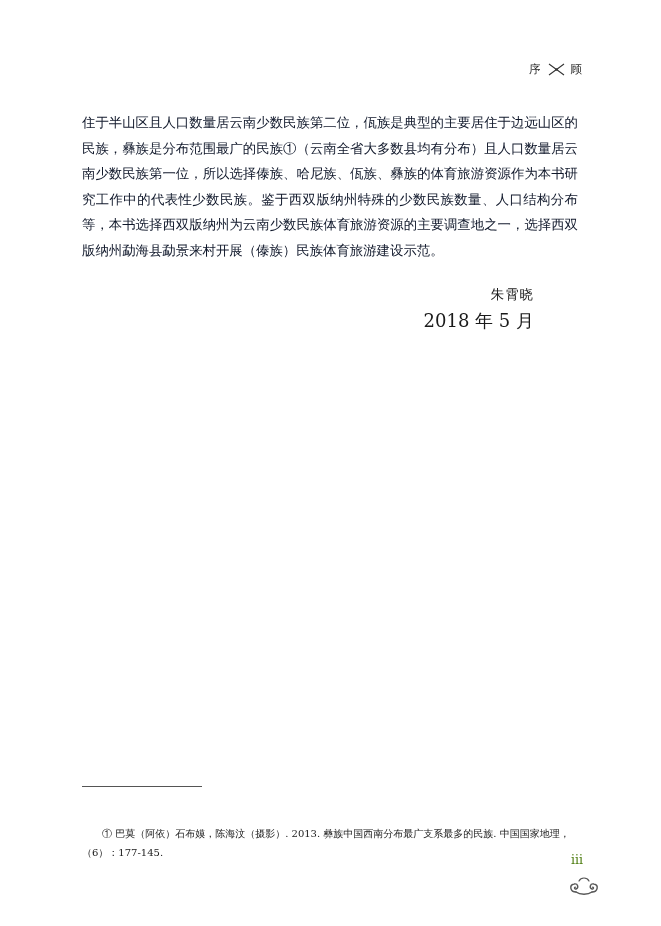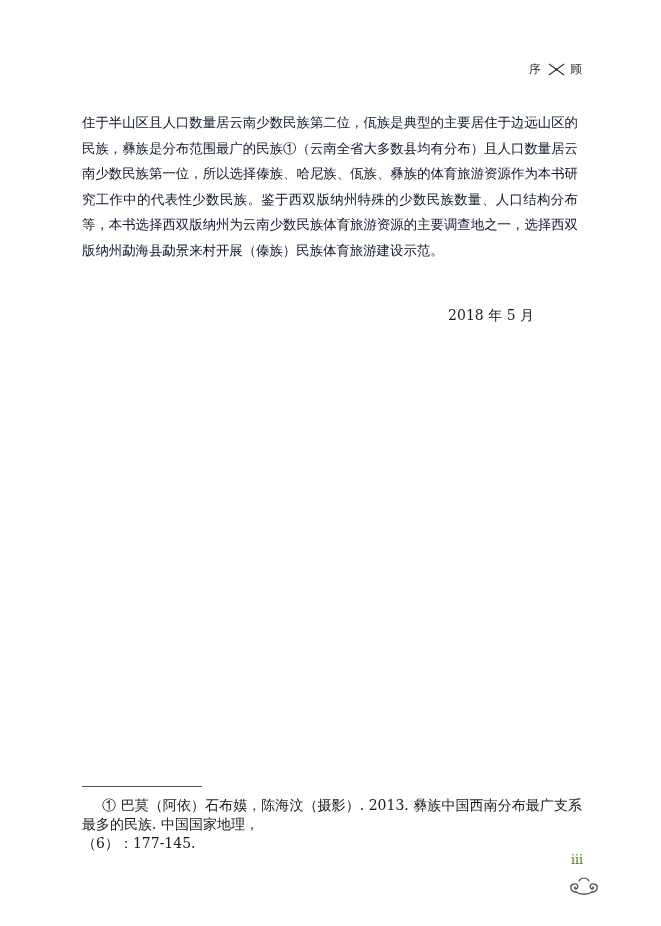--- a/index.html
+++ b/index.html
@@ -76,43 +76,42 @@
   .sig-name {
     font-family: "DejaVu Serif", serif;
     font-size: 13.4px;
     line-height: 26px;
     letter-spacing: 1px;
     padding-right: 44px;
     display: block;
   }
   .sig-date {
     font-family: "DejaVu Serif", serif;
-    font-size: 14px;
+    font-size: 18px;
     line-height: 26px;
     padding-right: 44px;
     display: block;
-    margin-top: 20px;
   }
 
   
   .footnote-rule {
     position: absolute;
     left: 82px;
     top: 786px;
     width: 120px;
     height: 1px;
     background: #555;
   }
   .footnote {
     position: absolute;
     left: 82px;
-    top: 796px;
+    top: 824px;
     width: 500px;
     font-family: "DejaVu Serif", serif;
-    font-size: 14px;
+    font-size: 10px;
     line-height: 19px;
     color: #1a1a1a;
     text-align: justify;
   }
   .footnote .fn-indent { display: inline-block; width: 20px; }
 
   
   .folio {
     position: absolute;
     right: 78px;
@@ -146,20 +145,21 @@
       </svg>
     </span>
     <span class="rh-text">顾</span>
   </div>
 
   <div class="body-block">
     <p class="para">住于半山区且人口数量居云南少数民族第二位，佤族是典型的主要居住于边远山区的民族，彝族是分布范围最广的民族①（云南全省大多数县均有分布）且人口数量居云南少数民族第一位，所以选择傣族、哈尼族、佤族、彝族的体育旅游资源作为本书研究工作中的代表性少数民族。鉴于西双版纳州特殊的少数民族数量、人口结构分布等，本书选择西双版纳州为云南少数民族体育旅游资源的主要调查地之一，选择西双版纳州勐海县勐景来村开展（傣族）民族体育旅游建设示范。</p>
   </div>
 
   <div class="signature">
+    <span class="sig-name">朱霄晓</span>
     <span class="sig-date">2018 年 5 月</span>
   </div>
 
   <div class="footnote-rule"></div>
 
   <div class="footnote">
     <span class="fn-indent"></span><span>①  巴莫（阿依）石布嫫，陈海汶（摄影）. 2013. 彝族中国西南分布最广支系最多的民族. 中国国家地理，</span><br>
     <span>（6）：177-145.</span>
   </div>
 

